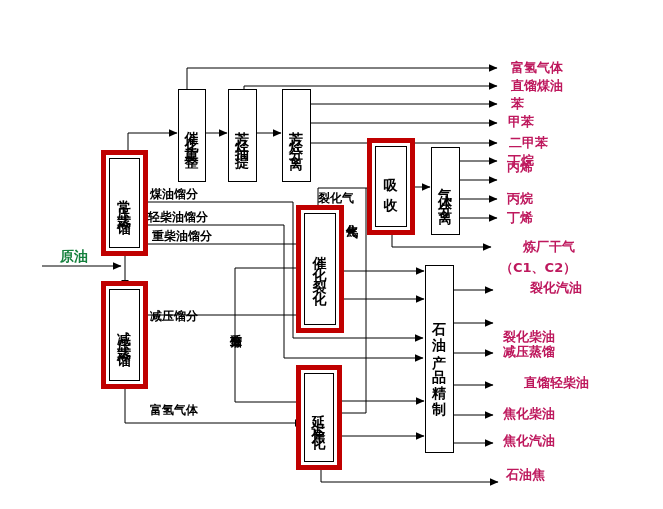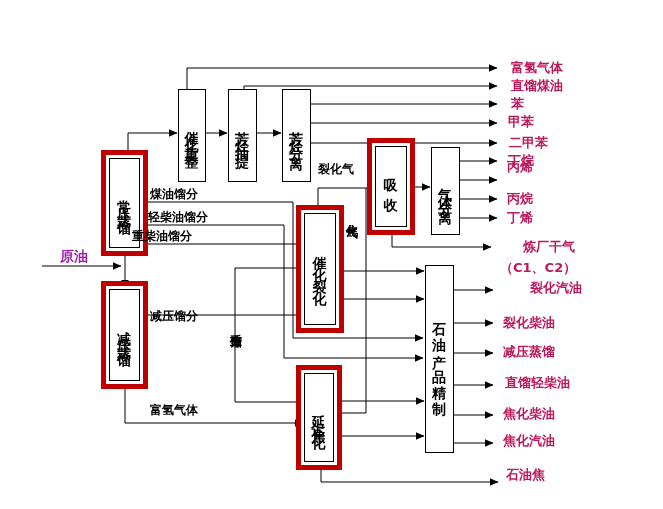--- a/index.html
+++ b/index.html
@@ -34,21 +34,21 @@
   .flabel{ 
     position:absolute;z-index:3;font-size:12px;font-weight:bold;color:#000;white-space:nowrap;line-height:1.1;
   }
   .fvert{ 
     position:absolute;z-index:3;font-size:12px;font-weight:bold;color:#000;
     writing-mode:vertical-rl;text-orientation:upright;letter-spacing:1px;line-height:1;
   }
   .olabel{ 
     position:absolute;z-index:3;font-size:13px;font-weight:bold;color:#be185d;white-space:nowrap;line-height:1.1;
   }
-  .inlabel{position:absolute;z-index:3;font-size:14px;font-weight:bold;color:#a21caf;white-space:nowrap;}
+  .inlabel{position:absolute;z-index:3;font-size:14px;font-weight:bold;color:#15803d;white-space:nowrap;}
 </style>
 </head>
 <body>
 
 <div class="canvas">
 
   <svg class="wires" width="663" height="509" viewBox="0 0 663 509">
     <defs>
       <marker id="ar" markerUnits="userSpaceOnUse" markerWidth="10" markerHeight="10" refX="8.5" refY="4" orient="auto">
         <path d="M0,0 L9,4 L0,8 Z" fill="#000"></path>
@@ -140,39 +140,39 @@
   <div class="rbox" style="left:296px;top:365px;width:46px;height:105px">
     <div class="inner">
         <span class="vlabel ls7">延迟焦化</span>
       </div>
   </div>
 
   <div class="inlabel" style="left:60px;top:248px">原油</div>
 
   <div class="flabel" style="left:150px;top:188px">煤油馏分</div>
   <div class="flabel" style="left:148px;top:211px">轻柴油馏分</div>
-  <div class="flabel" style="left:132px;top:230px">重柴油馏分</div>
+  <div class="flabel" style="left:152px;top:230px">重柴油馏分</div>
   <div class="flabel" style="left:150px;top:310px">减压馏分</div>
   <div class="flabel" style="left:150px;top:404px">富氢气体</div>
-  <div class="flabel" style="left:318px;top:163px">裂化气</div>
+  <div class="flabel" style="left:318px;top:192px">裂化气</div>
   <div class="fvert" style="left:346px;top:214px">焦化气</div>
   <div class="fvert" style="left:230px;top:324px">重馏分</div>
 
   <div class="olabel" style="left:511px;top:61px">富氢气体</div>
   <div class="olabel" style="left:511px;top:79px">直馏煤油</div>
   <div class="olabel" style="left:511px;top:97px">苯</div>
   <div class="olabel" style="left:508px;top:115px">甲苯</div>
   <div class="olabel" style="left:509px;top:136px">二甲苯</div>
   <div class="olabel" style="left:508px;top:154px">丁烷</div>
   <div class="olabel" style="left:507px;top:160px">丙烯</div>
   <div class="olabel" style="left:507px;top:192px">丙烷</div>
   <div class="olabel" style="left:507px;top:211px">丁烯</div>
   <div class="olabel" style="left:523px;top:240px">炼厂干气</div>
   <div class="olabel" style="left:500px;top:261px">（C1、C2）</div>
   <div class="olabel" style="left:530px;top:281px">裂化汽油</div>
-  <div class="olabel" style="left:503px;top:316px">裂化柴油</div>
+  <div class="olabel" style="left:503px;top:330px">裂化柴油</div>
   <div class="olabel" style="left:503px;top:345px">减压蒸馏</div>
-  <div class="olabel" style="left:505px;top:376px">直馏轻柴油</div>
+  <div class="olabel" style="left:524px;top:376px">直馏轻柴油</div>
   <div class="olabel" style="left:503px;top:407px">焦化柴油</div>
   <div class="olabel" style="left:503px;top:434px">焦化汽油</div>
   <div class="olabel" style="left:506px;top:468px">石油焦</div>
 
 </div>
 
 </body></html>

